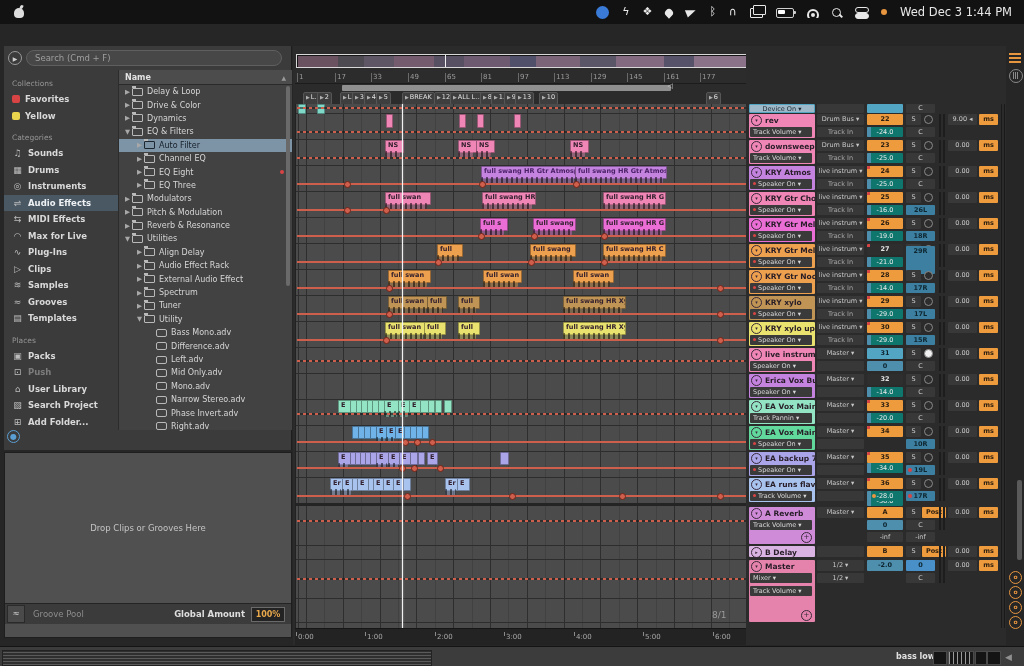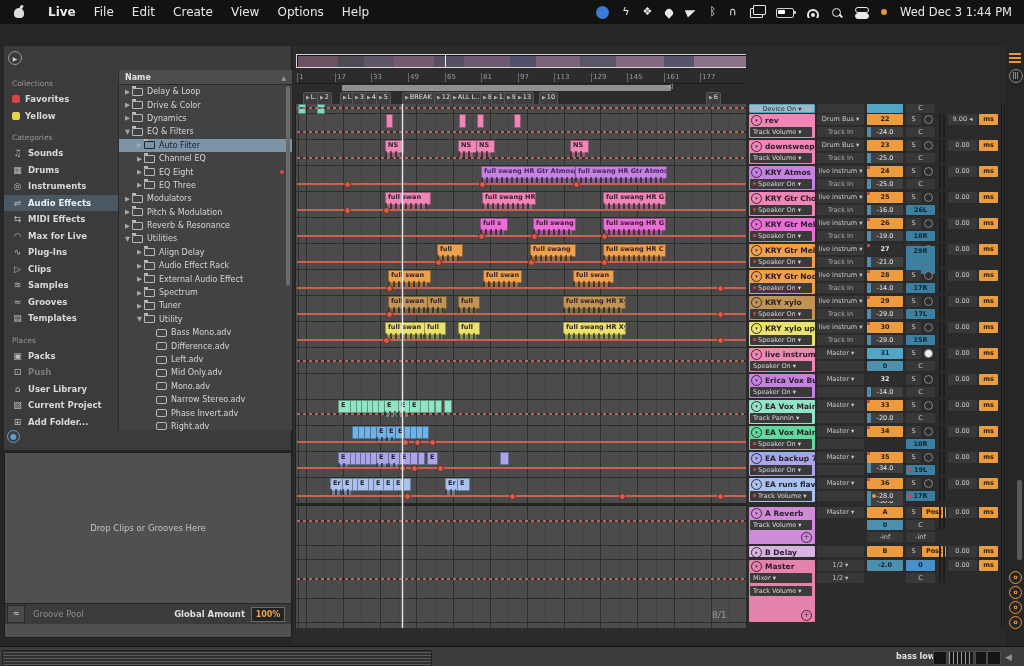--- a/index.html
+++ b/index.html
@@ -127,21 +127,21 @@
   .collapse{width:9px;height:9px;border-radius:50%;border:1px solid #3a2a3a;font-size:5px;line-height:8px;text-align:center;flex:none;color:#3a2a3a;}
   .tsub{position:absolute;background:#3a3a3a;color:#d8d8d8;font-size:6.5px;line-height:10px;padding-left:3px;
         white-space:nowrap;overflow:hidden;border-radius:1px;}
   .tsub .reddot{width:3px;height:3px;margin-right:2px;vertical-align:1px;}
   .tbox{position:absolute;background:#383838;color:#c8c8c8;font-size:6.5px;text-align:center;overflow:hidden;
         white-space:nowrap;border-radius:1px;}
   .num-orange{background:#ee9b3d;color:#2e2012;font-weight:bold;}
   .num-dark{background:#2e2e2e;color:#e0e0e0;font-weight:bold;}
   .num-blue{background:#53a5c4;color:#0e2630;font-weight:bold;}
   .corner{position:absolute;left:0;top:0;width:3px;height:3px;background:#d84444;}
-  .volbox{background:#404040;color:#ececec;}
+  .volbox{background:#0f766e;color:#ececec;}
   .volbox .sliver{position:absolute;left:0;top:0;width:4px;height:100%;background:#4e8fae;}
   .volfull{background:#4e8fae;color:#0e2630;font-weight:bold;}
   .panhl{background:#3d7fa0;color:#0e2630;font-weight:bold;}
   .msbox{background:#ee9b3d;color:#2e2012;font-weight:bold;}
   .postbox{background:#ee9b3d;color:#2e2012;font-weight:bold;}
   .rec{position:absolute;width:9px;height:9px;border-radius:50%;border:1px solid #8a8a8a;background:#2d2d2d;}
   .rec.on{background:#f0f0f0;}
   .meterbars{position:absolute;width:7px;}
   .meterbars:before,.meterbars:after{content:"";position:absolute;top:0;width:2px;height:100%;background:#1d1d1d;}
   .meterbars:after{left:4px;}
@@ -164,21 +164,20 @@
   .kb{background:#181818 repeating-linear-gradient(90deg,#9a9a9a 0 1px,#181818 1px 4px);}
   .btri{position:absolute;top:5px;color:#8f8f8f;font-size:9px;}
 </style>
 </head>
 <body>
 
 <div id="app">
 
   <div class="abs menubar">
     <span class="apple"></span>
-    <span id="menus"><span class="menu-item first">Live</span><span class="menu-item">File</span><span class="menu-item">Edit</span><span class="menu-item">Create</span><span class="menu-item">View</span><span class="menu-item">Options</span><span class="menu-item">Help</span></span>
     <span class="mb-right">
       <span class="mi mi-circle"></span>
       <span class="mi">ϟ</span>
       <span class="mi">❖</span>
       <span class="mi mi-drop"></span>
       <span class="mi mi-plane"></span>
       <span class="mi">ᛒ</span>
       <span class="mi">∩</span>
       <span class="mi mi-mirror"></span>
       <span class="mi mi-batt"></span>
@@ -186,20 +185,21 @@
       <span class="mi mi-search"></span>
       <span class="mi mi-cc"></span>
       <span class="rec-dot"></span>
       <span class="clock">Wed Dec 3  1:44 PM</span>
     </span>
   </div>
 
 
   <div class="abs browser-bg"></div>
   <div class="abs search-circle">▶</div>
+  <input class="abs search-input" placeholder="Search (Cmd + F)" style="">
   <div class="abs" id="sidebar">
       <div class="sb-h">Collections</div>
       <div class="sb-i">
         <div class="swatch" style="background: rgb(216, 68, 68);"></div>
         <div class="lbl">Favorites</div>
       </div>
       <div class="sb-i">
         <div class="swatch" style="background: rgb(232, 212, 77);"></div>
         <div class="lbl">Yellow</div>
       </div>
@@ -256,21 +256,21 @@
       <div class="sb-i dim">
         <div class="ic">⊡</div>
         <div class="lbl">Push</div>
       </div>
       <div class="sb-i">
         <div class="ic">⌂</div>
         <div class="lbl">User Library</div>
       </div>
       <div class="sb-i">
         <div class="ic">▧</div>
-        <div class="lbl">Current Project</div>
+        <div class="lbl">Search Project</div>
       </div>
       <div class="sb-i link">
         <div class="ic">⊞</div>
         <div class="lbl">Add Folder...</div>
       </div>
     </div>
   <div class="abs" id="list">
     <div class="list-head">
       <span>Name</span>
       <span class="sort">▲</span>
@@ -674,20 +674,29 @@
       <div class="aline" style="position: absolute; left: 1px; top: 391px; width: 449px; height: 2px;"></div>
       <div class="adot" style="position: absolute; left: 108px; top: 389px; width: 5px; height: 5px;"></div>
       <div class="adot" style="position: absolute; left: 213px; top: 389px; width: 5px; height: 5px;"></div>
       <div class="adot" style="position: absolute; left: 323px; top: 389px; width: 5px; height: 5px;"></div>
       <div class="adot" style="position: absolute; left: 421px; top: 389px; width: 5px; height: 5px;"></div>
       <div class="aline dash" style="position: absolute; left: 1px; top: 416px; width: 449px; height: 2px;"></div>
       <div class="aline dash" style="position: absolute; left: 1px; top: 474px; width: 449px; height: 2px;"></div>
     </div>
   <div class="abs playhead"></div>
   <div class="abs signature" style="left:712px;top:610px">8/1</div>
+  <div class="abs timeruler" id="timeruler">
+      <div class="tlabel" style="left: 3px;">0:00</div>
+      <div class="tlabel" style="left: 72px;">1:00</div>
+      <div class="tlabel" style="left: 142px;">2:00</div>
+      <div class="tlabel" style="left: 211px;">3:00</div>
+      <div class="tlabel" style="left: 281px;">4:00</div>
+      <div class="tlabel" style="left: 350px;">5:00</div>
+      <div class="tlabel" style="left: 420px;">6:00</div>
+    </div>
   <div class="abs headers"></div>
   <div id="trackheaders">
       <div class="abs tn" style="position: absolute; left: 749px; top: 114px; width: 66px; height: 24px; background: rgb(239, 134, 181);">
         <div class="tn1">
           <div class="collapse">▾</div>
           <div>rev</div>
         </div>
       </div>
       <div class="abs tsub" style="position: absolute; left: 750px; top: 127px; width: 62px; height: 10px;">Track Volume ▾</div>
       <div class="abs tbox" style="position: absolute; left: 817px; top: 114px; width: 47px; height: 11px; line-height: 11px;">Drum Bus ▾</div>

